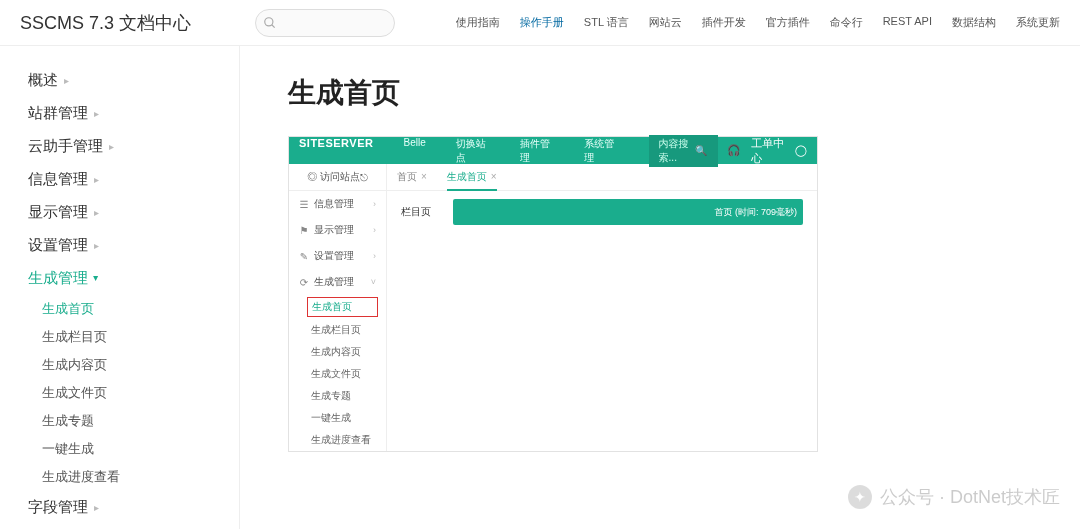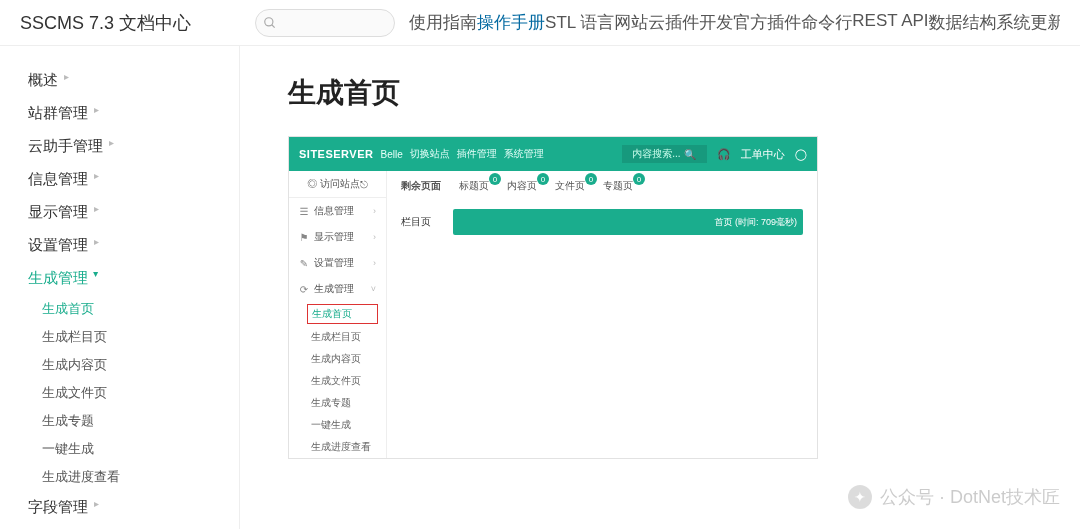--- a/index.html
+++ b/index.html
@@ -2,40 +2,40 @@
 <html><head>
 <meta charset="utf-8">
 <style>
 *{box-sizing:border-box;margin:0;padding:0;font-family:"PingFang SC","Microsoft YaHei",Arial,sans-serif}
 body{background:#fff;color:#333;font-size:14px}
 .topbar{display:flex;align-items:center;height:46px;border-bottom:1px solid #eee;padding:8px 20px;gap:14px}
 .logo{font-size:18px;color:#333;font-weight:500;white-space:nowrap;margin-right:50px}
 .search{position:relative;flex:0 0 140px}
 .search svg{position:absolute;left:8px;top:50%;transform:translateY(-50%)}
 .search input{width:100%;height:28px;border:1px solid #ddd;border-radius:14px;background:#fafafa;padding:0 12px 0 28px;outline:none;font-size:13px}
-.topnav{display:flex;margin-left:auto;font-size:17px;color:#555;white-space:nowrap;overflow:hidden}
+.topnav{display:flex;gap:20px;margin-left:auto;font-size:11px;color:#555;white-space:nowrap;overflow:hidden}
 .topnav a{cursor:pointer;color:#555}
 .topnav a.active{color:#0369a1}
 .main{display:flex;height:calc(529px - 46px)}
 .sidebar{width:240px;border-right:1px solid #eee;padding:18px 0;overflow:auto;position:relative}
 .sidebar::-webkit-scrollbar{width:6px}
 .sidebar::-webkit-scrollbar-thumb{background:#ccc;border-radius:3px}
-.side-group{padding:7px 28px;font-size:15px;color:#333;cursor:pointer;display:flex;align-items:flex-start;gap:6px}
+.side-group{padding:7px 28px;font-size:15px;color:#333;cursor:pointer;display:flex;align-items:center;gap:6px}
 .side-group.active{color:#1aad8d}
 .side-group .caret{font-size:10px;color:#bbb}
 .side-group.active .caret{color:#1aad8d;transform:rotate(90deg)}
 .side-sub{padding-left:14px}
 .side-sub a{display:block;padding:5px 28px;font-size:13px;color:#555;cursor:pointer}
 .side-sub a.active{color:#1aad8d}
 .content{flex:1;padding:28px 48px;overflow:auto;position:relative}
 h1{font-size:28px;font-weight:600;margin-bottom:24px;color:#222}
 p{font-size:14px;color:#444;line-height:1.9;margin-bottom:12px}
 code.badge{background:#f4f4f4;color:#476582;padding:2px 6px;border-radius:3px;font-size:13px;font-family:monospace}
 .shot{border:1px solid #e2e2e2;margin:12px 0 20px;width:530px;font-size:11px}
-.shot-top{background:#1aad8d;color:#fff;display:flex;align-items:center;height:34px;padding:0 10px;gap:7px}
+.shot-top{background:#1aad8d;color:#fff;display:flex;height:27px;padding:0 10px;gap:30px}
 .shot-logo{font-weight:bold;letter-spacing:.5px}
 .shot-top .m{font-size:10px;color:#e6fff9}
 .shot-top .r{margin-left:auto;display:flex;align-items:center;gap:10px}
 .shot-top .srch{background:#17997d;color:#cfe;padding:2px 10px;border-radius:0;font-size:10px;display:flex;align-items:center;gap:4px}
 .shot-body{display:flex;background:#fff}
 .shot-side{width:98px;border-right:1px solid #eee;font-size:10px}
 .shot-head{display:flex;align-items:flex-end;justify-content:center;gap:0;padding:6px 4px;border-bottom:1px solid #eee;color:#555}
 .shot-item{padding:6px 10px;color:#555;display:flex;align-items:center;gap:5px}
 .shot-item .i{width:10px;text-align:center;color:#888}
 .shot-item .c{margin-left:auto;color:#bbb;font-size:9px}
@@ -176,27 +176,24 @@
               <div class="shot-sub hl">生成首页</div>
               <div class="shot-sub">生成栏目页</div>
               <div class="shot-sub">生成内容页</div>
               <div class="shot-sub">生成文件页</div>
               <div class="shot-sub">生成专题</div>
               <div class="shot-sub">一键生成</div>
               <div class="shot-sub">生成进度查看</div>
             </div>
         </div>
         <div class="shot-right">
-          <div class="shot-row1">
-            <b>剩余页面</b>
-            <span class="pill">标题页</span>
-            <span class="pill">内容页</span>
-            <span class="pill">文件页</span>
-            <span class="pill">专题页</span>
-          </div>
+          <div class="shot-tabs" id="shot-tabs">
+              <div class="shot-tab">首页<span class="x">×</span></div>
+              <div class="shot-tab active">生成首页<span class="x">×</span></div>
+            </div>
           <div class="shot-row2">
             <span class="lbl">栏目页</span>
             <span class="bar">首页 (时间: 709毫秒)</span>
           </div>
         </div>
       </div>
     </div>
 
     <div class="watermark">
       <span class="wm-icon">✦</span>

